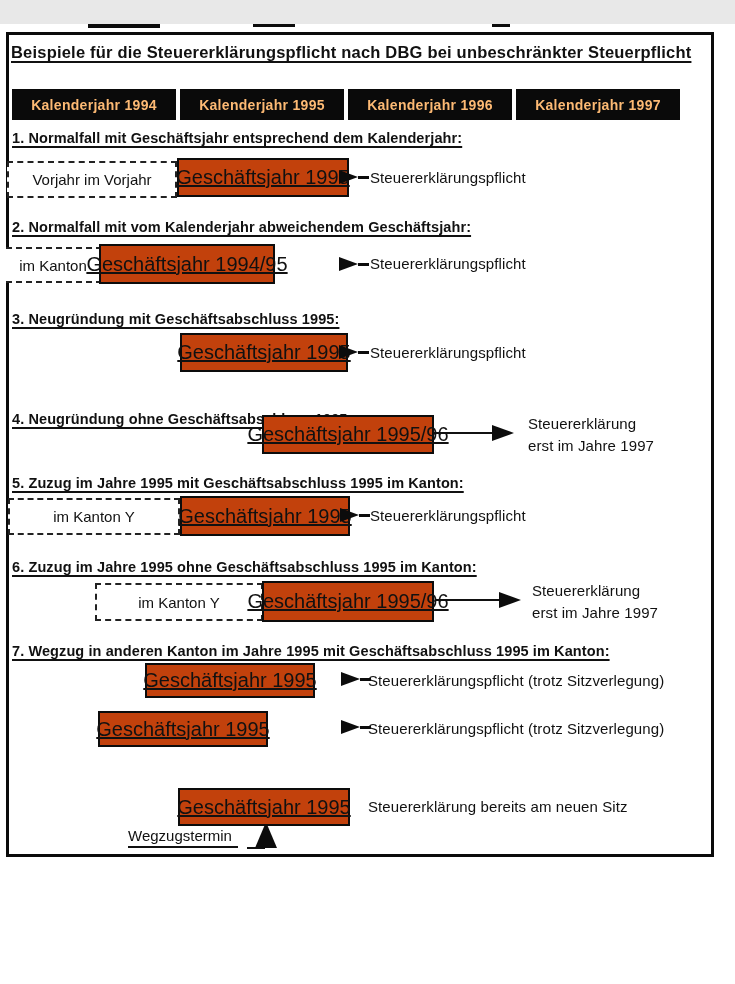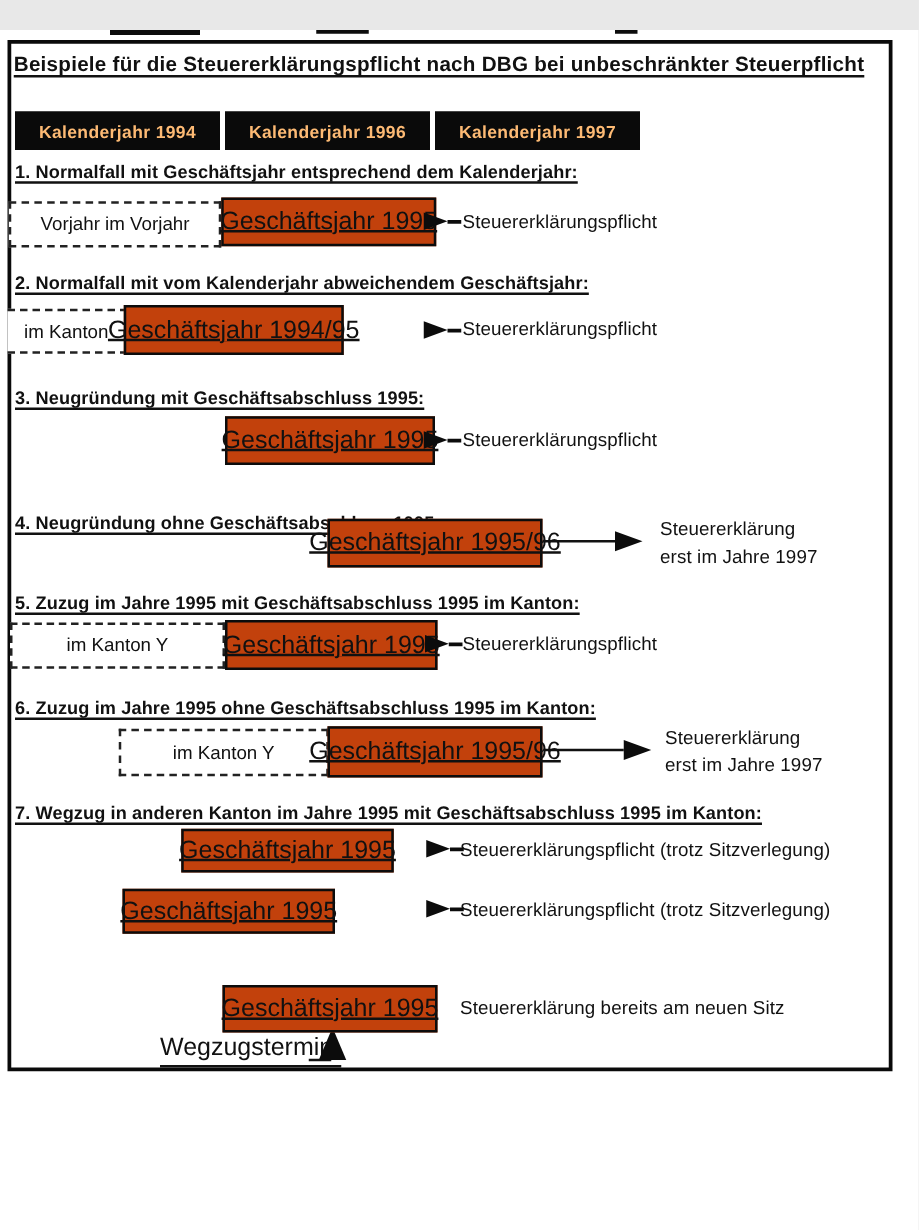--- a/index.html
+++ b/index.html
@@ -93,21 +93,21 @@
   .s7-solid1{left:136px;top:628px;width:170px;height:35px;}
   .s7-arrow1{left:332px;top:637px;}
   .s7-result1{left:359px;top:628px;line-height:35px;}
   .s7-solid2{left:89px;top:676px;width:170px;height:36px;}
   .s7-arrow2{left:332px;top:685px;}
   .s7-result2{left:359px;top:676px;line-height:36px;}
 
   .s8-solid{left:169px;top:753px;width:172px;height:38px;}
   .s8-result{left:359px;top:753px;line-height:38px;}
   .s8-note{
-    position:absolute;left:119px;top:792px;font-size:20px;white-space:nowrap;
+    position:absolute;left:119px;top:792px;font-size:15px;white-space:nowrap;
     border-bottom:2px solid #111;padding-bottom:2px;padding-right:6px;
   }
   .s8-line{position:absolute;left:238px;top:812px;width:18px;height:2px;background:#111;}
   .s8-tri{
     position:absolute;left:246px;top:787px;width:0;height:0;
     border-left:11px solid transparent;border-right:11px solid transparent;
     border-bottom:26px solid #0c0c0c;
   }
   .s8-vline{position:absolute;left:257px;top:757px;width:0;height:31px;border-left:1.5px dotted #666;}
 </style>
@@ -122,20 +122,21 @@
   <div class="smudge bline1"></div>
   <div class="smudge bline2"></div>
   <div class="smudge bblob"></div>
 
   <div class="frame">
 
     <h1 class="title">Beispiele für die Steuererklärungspflicht nach DBG bei unbeschränkter Steuerpflicht</h1>
 
     <div class="timeline">
       <div class="yearbox">Kalenderjahr 1994</div>
+      <div class="yearbox">Kalenderjahr 1995</div>
       <div class="yearbox">Kalenderjahr 1996</div>
       <div class="yearbox">Kalenderjahr 1997</div>
     </div>
 
     <div class="heading h1p">1. Normalfall mit Geschäftsjahr entsprechend dem Kalenderjahr:</div>
     <div class="dashedbox s1-dashed">Vorjahr im Vorjahr</div>
     <div class="solidbox s1-solid">Geschäftsjahr 1995</div>
     <div class="arrow s1-arrow">
         <span class="ahead"></span>
         <span class="atail"></span>

